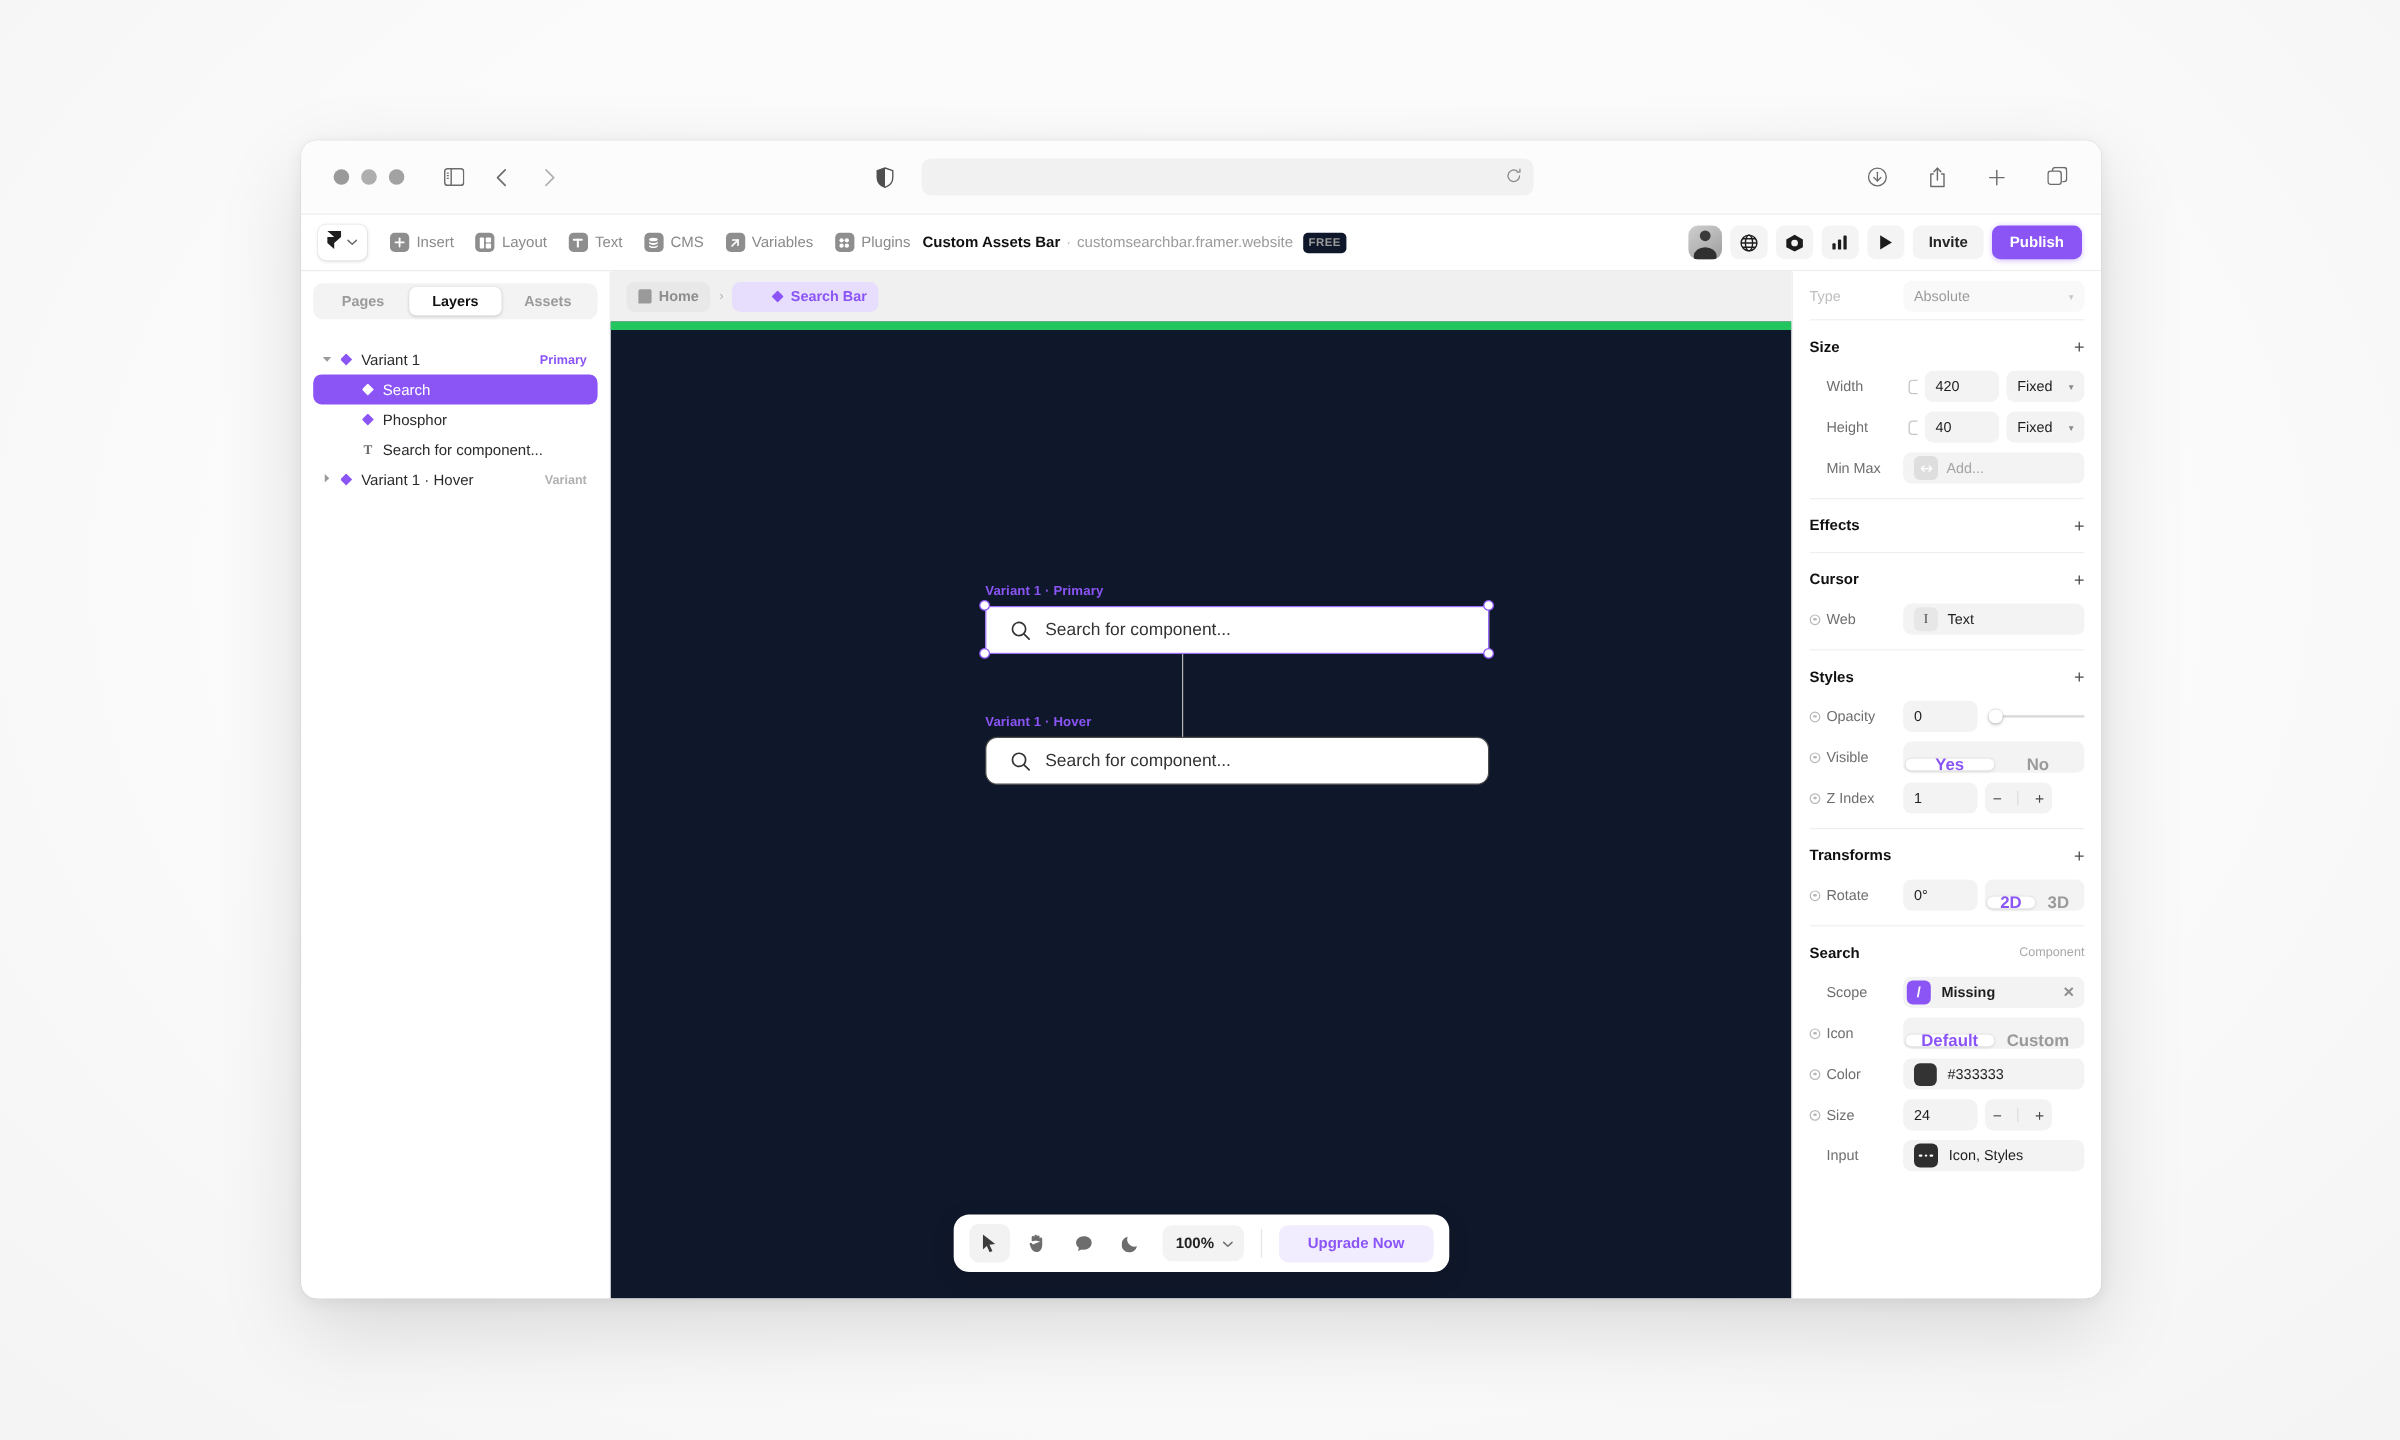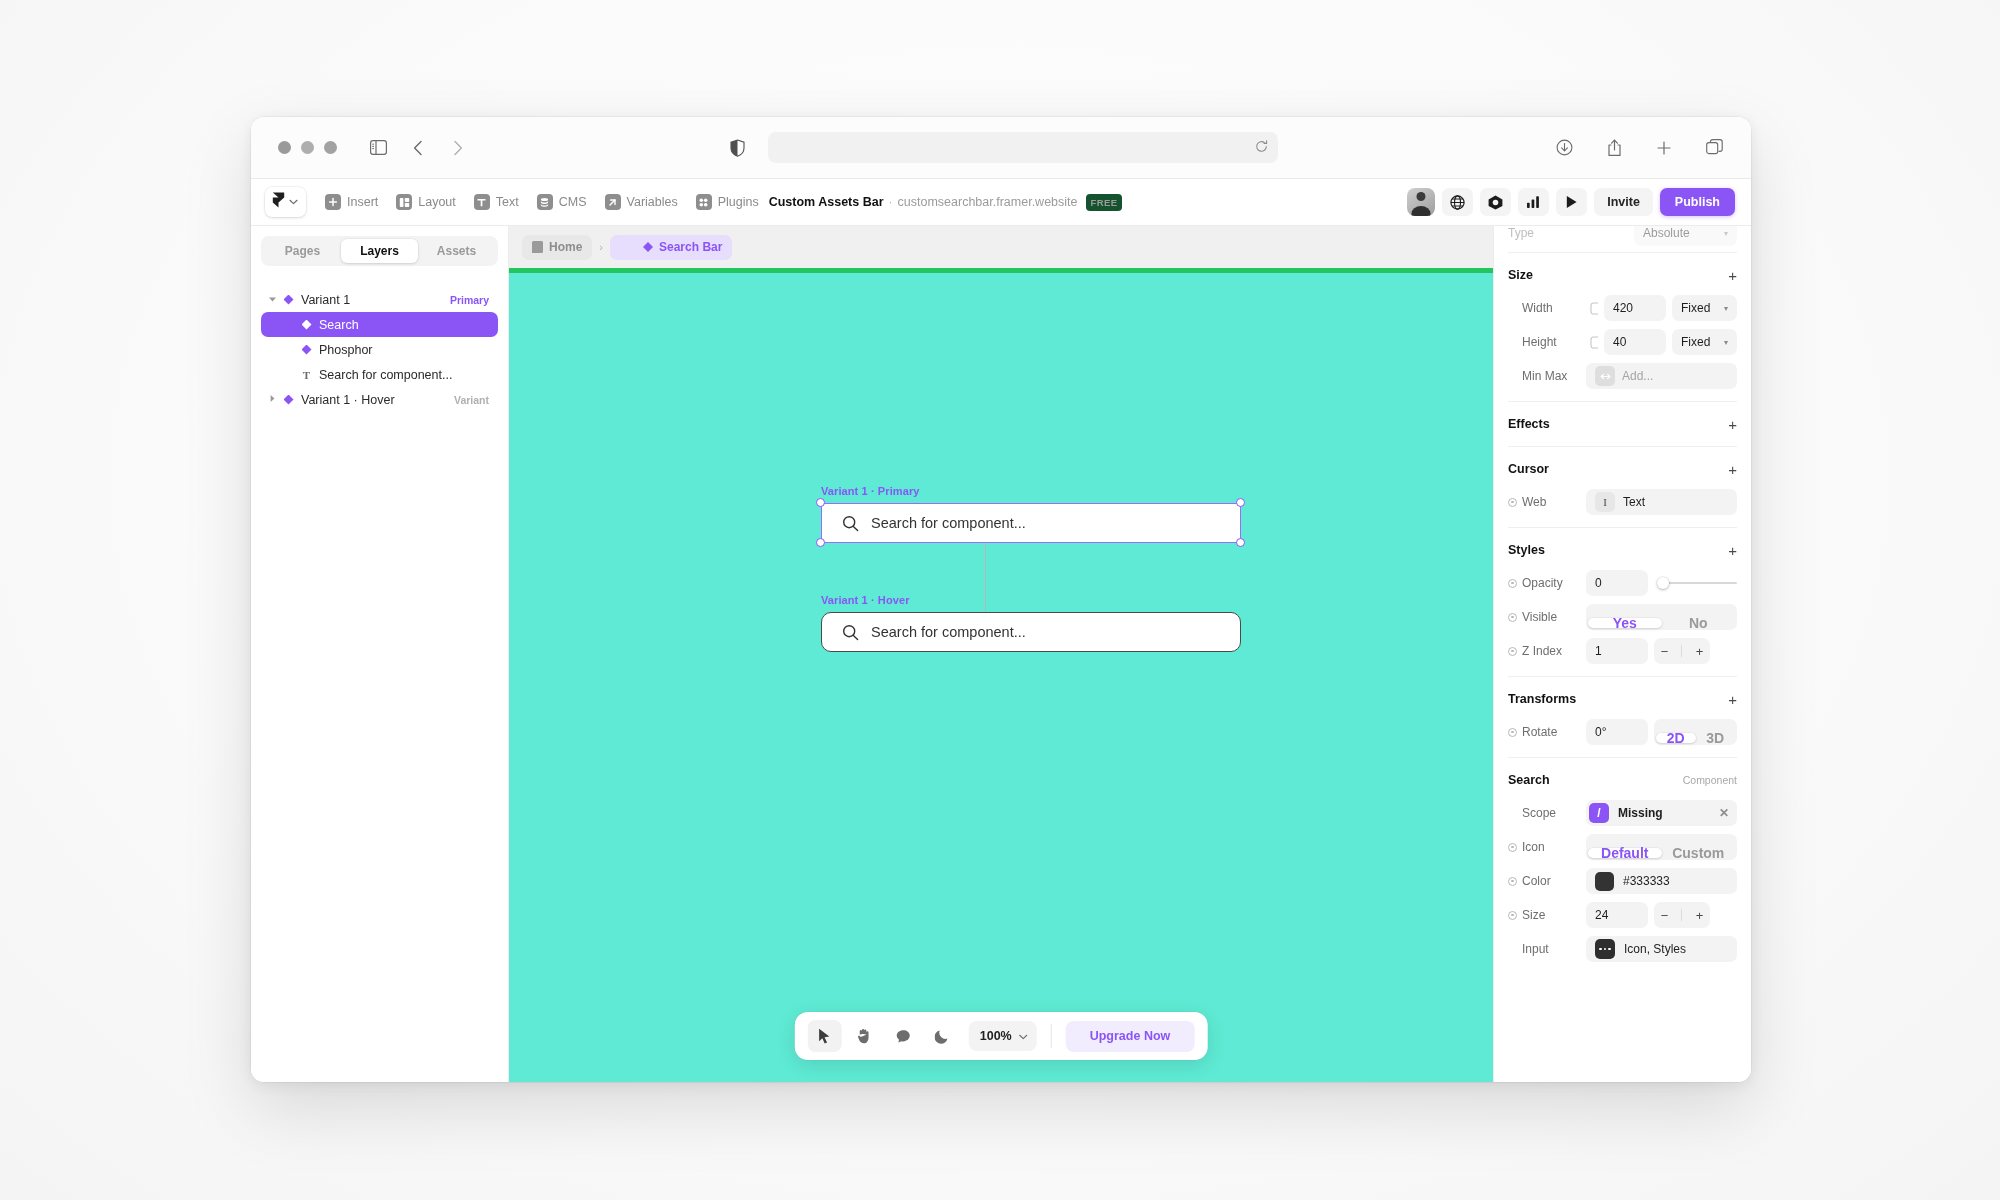--- a/index.html
+++ b/index.html
@@ -89,21 +89,21 @@
     width: 16px; height: 16px; border-radius: 4px;
     background: #8e8e8e;
     display: flex; align-items: center; justify-content: center;
     color: #fff; flex: none;
   }
   .plugin-name { font-size: 12.5px; color: #111; font-weight: 700; margin-left: 1px; }
   .plugin-sep { color: #b5b5b5; margin: 0 5px; font-size: 12px; }
   .plugin-url { font-size: 12.5px; color: #9b9b9b; }
   .free-badge {
     margin-left: 8px; font-size: 9.5px; font-weight: 700; letter-spacing: .4px;
-    color: #9b9b9b; background: #14532d; border-radius: 4px; padding: 3px 5px;
+    color: #9b9b9b; background: #0f172a; border-radius: 4px; padding: 3px 5px;
   }
   .tb-right { margin-left: auto; display: flex; align-items: center; gap: 7px; }
   .avatar {
     width: 28px; height: 28px; border-radius: 8px;
     background: linear-gradient(145deg,#cfcfcf,#9e9e9e);
     position: relative; overflow: hidden;
   }
   .avatar::after {
     content: ""; position: absolute; left: 50%; bottom: -5px; transform: translateX(-50%);
     width: 19px; height: 15px; border-radius: 50% 50% 45% 45%; background: #2f2f2f;
@@ -191,22 +191,22 @@
     font-size: 12px; font-weight: 600; color: #8d8d8d;
     background: #e8e8e8;
   }
   .crumb.active { background: #e7ddfd; color: #8b55f6; padding-left: 33px; }
   .crumb-sep { color: #b2b2b2; font-size: 11px; padding: 0 4px; }
   .page-glyph {
     width: 11px; height: 12px; background: #9a9a9a;
     border-radius: 1.5px 1.5px 1.5px 0;
   }
   .canvas {
-    flex: 1; position: relative; background: #5eead4;
-    border-top: 5px solid #22c55e;
+    flex: 1; position: relative; background: #0f172a;
+    border-top: 7px solid #22c55e;
     text-decoration: underline;
   }
 
   
   .vlabel {
     position: absolute; font-size: 11px; font-weight: 700; color: #8b55f6;
     letter-spacing: .1px; white-space: nowrap;
   }
   .searchbox {
     position: absolute;
@@ -705,21 +705,21 @@
             </span>
             <span class="bb-div"></span>
             <span class="upgrade">Upgrade Now</span>
           </div>
         </div>
       </div>
 
       <div class="right-panel">
         <div class="rp-inner">
 
-          <div class="row cut-row" style="margin-top:6px;gap:48px;">
+          <div class="row cut-row" style="margin-top:20px;">
             <span class="row-label">Type</span>
             <span class="field sel">
               <span>Absolute</span>
               <span class="chev">▾</span>
             </span>
           </div>
           <div class="divider"></div>
 
           <div class="sec-title">
             <span>Size</span>

